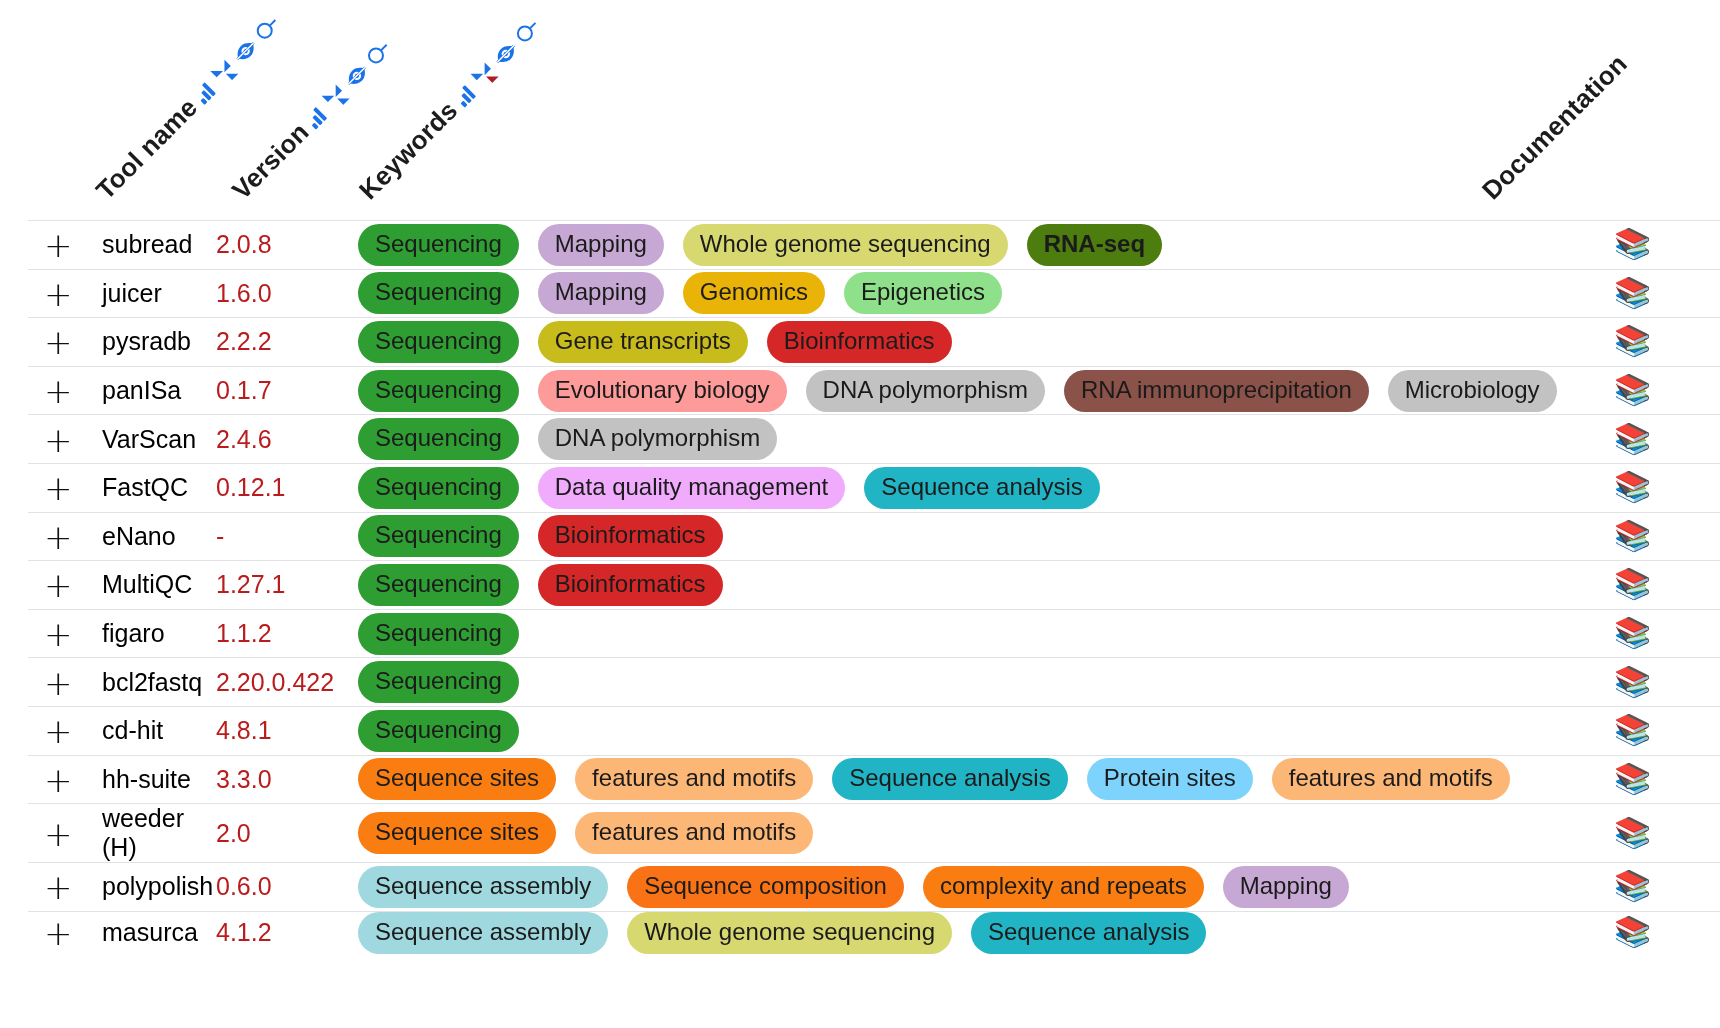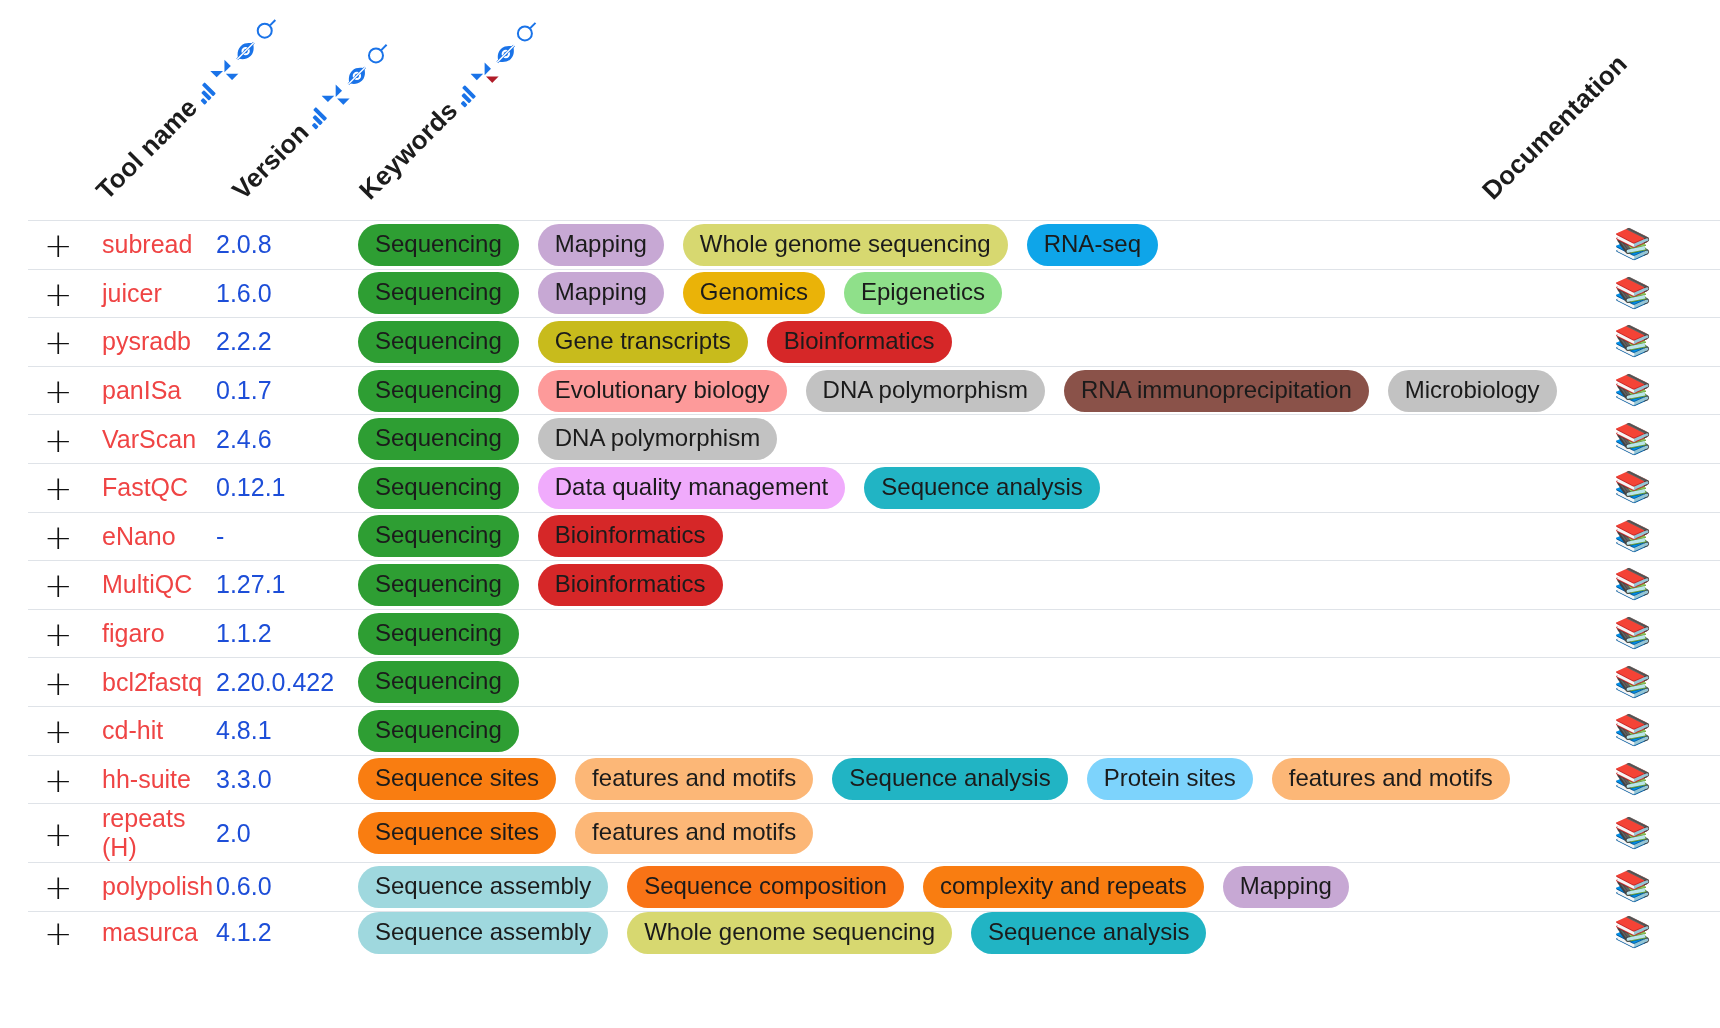--- a/index.html
+++ b/index.html
@@ -54,23 +54,23 @@
   .c-doc{width:120px;text-align:left;padding-left:26px !important;}
 
   .plus-btn{
     display:inline-block;
     font-size:34px;font-weight:300;line-height:1;
     color:#111;cursor:pointer;
     font-family:"DejaVu Sans", sans-serif;
     transform:translateY(1px);
   }
   .tool-link{
-    color:#ef4444;text-decoration:none;cursor:pointer;font-size:25px;margin-top:7px;
-  }
-  .version-txt{color:#1d4ed8;font-size:25px;}
+    color:#000000;text-decoration:none;cursor:pointer;font-size:25px;margin-top:7px;
+  }
+  .version-txt{color:#b91c1c;font-size:25px;}
 
   .kw-wrap{display:flex;align-items:center;gap:19px;white-space:nowrap;}
   .pill{
     display:inline-block;
     border-radius:22px;
     padding:7px 17px 9px;
     font-size:24px;
     line-height:1.08;
     color:#1b1b1b;
     white-space:nowrap;
@@ -187,21 +187,21 @@
   <tbody id="tbody">
       <tr>
         <td class="c-expand"><span class="plus-btn">+</span></td>
         <td class="c-name"><a class="tool-link" href="#">subread</a></td>
         <td class="c-version"><span class="version-txt">2.0.8</span></td>
         <td class="c-keywords">
           <div class="kw-wrap">
             <span class="pill" style="background: rgb(46, 158, 51);">Sequencing</span>
             <span class="pill" style="background: rgb(199, 168, 212);">Mapping</span>
             <span class="pill" style="background: rgb(215, 216, 112);">Whole genome sequencing</span>
-            <span class="pill" style="background: #0ea5e9;">RNA-seq</span>
+            <span class="pill" style="background: #4d7c0f; font-weight: bold;">RNA-seq</span>
           </div>
         </td>
         <td class="c-doc"><span class="book-icon">📚</span></td>
       </tr>
       <tr>
         <td class="c-expand"><span class="plus-btn">+</span></td>
         <td class="c-name"><a class="tool-link" href="#">juicer</a></td>
         <td class="c-version"><span class="version-txt">1.6.0</span></td>
         <td class="c-keywords">
           <div class="kw-wrap">
@@ -333,21 +333,21 @@
             <span class="pill" style="background: rgb(252, 183, 119);">features and motifs</span>
             <span class="pill" style="background: rgb(33, 180, 196);">Sequence analysis</span>
             <span class="pill" style="background: #7dd3fc;">Protein sites</span>
             <span class="pill" style="background: rgb(252, 183, 119);">features and motifs</span>
           </div>
         </td>
         <td class="c-doc"><span class="book-icon">📚</span></td>
       </tr>
       <tr>
         <td class="c-expand"><span class="plus-btn">+</span></td>
-        <td class="c-name"><a class="tool-link" href="#">repeats (H)</a></td>
+        <td class="c-name"><a class="tool-link" href="#">weeder (H)</a></td>
         <td class="c-version"><span class="version-txt">2.0</span></td>
         <td class="c-keywords">
           <div class="kw-wrap">
             <span class="pill" style="background: rgb(249, 125, 17);">Sequence sites</span>
             <span class="pill" style="background: rgb(252, 183, 119);">features and motifs</span>
           </div>
         </td>
         <td class="c-doc"><span class="book-icon">📚</span></td>
       </tr>
       <tr>

